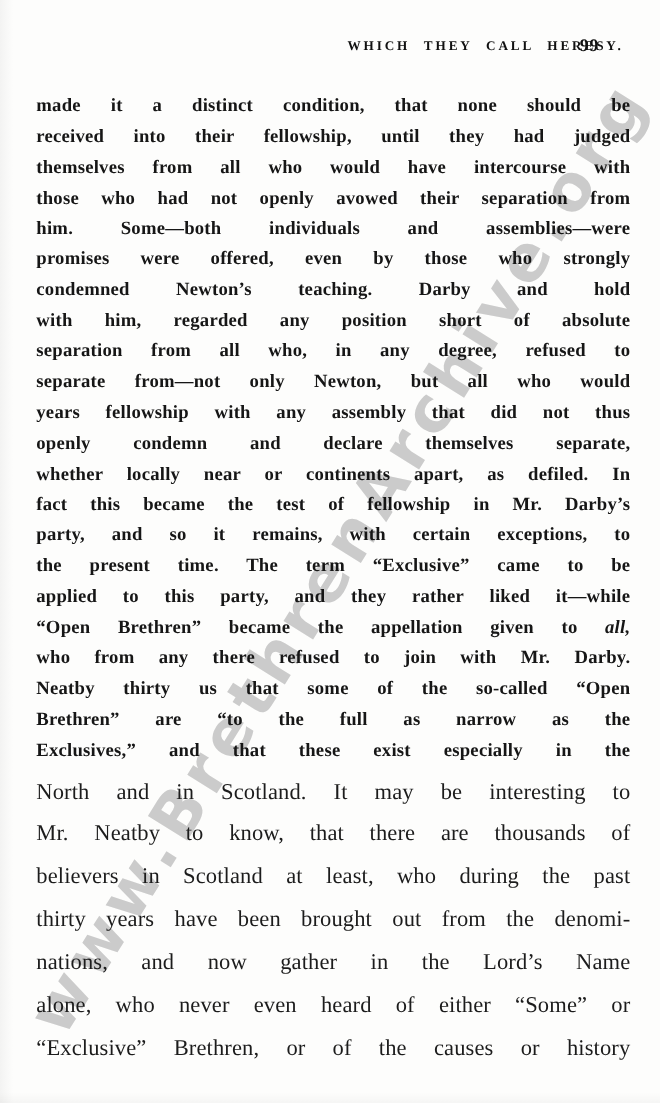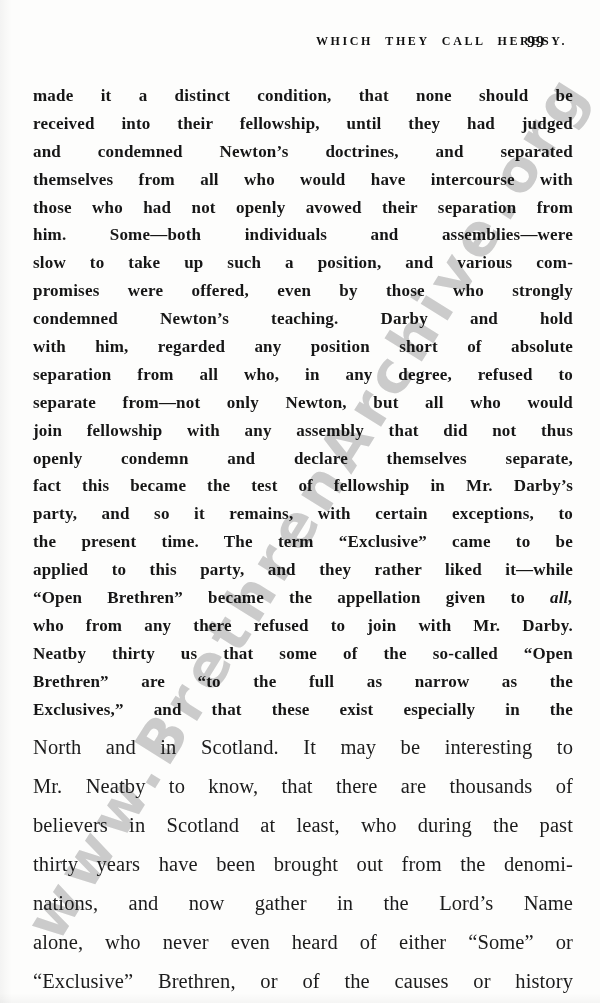--- a/index.html
+++ b/index.html
@@ -107,32 +107,31 @@
   <div class="watermark">www.BrethrenArchive.org</div>
 
   <div class="header">
     <span class="running-title">WHICH THEY CALL HERESY.</span>
     <span class="page-number">99</span>
   </div>
 
   <div class="body-text" id="body-text">
       <div class="line"><span>made it a distinct condition, that none should be</span></div>
       <div class="line"><span>received into their fellowship, until they had judged</span></div>
-      <div class="line"><span>and condemned Newton’s doctrines, and separated</span></div>
       <div class="line"><span>themselves from all who would have intercourse with</span></div>
       <div class="line"><span>those who had not openly avowed their separation from</span></div>
       <div class="line"><span>him.  Some—both individuals and assemblies—were</span></div>
-      <div class="line"><span>slow to take up such a position, and various com-</span></div>
       <div class="line"><span>promises were offered, even by those who strongly</span></div>
       <div class="line"><span>condemned Newton’s teaching.  Darby and hold</span></div>
       <div class="line"><span>with him, regarded any position short of absolute</span></div>
       <div class="line"><span>separation from all who, in any degree, refused to</span></div>
       <div class="line"><span>separate from—not only Newton, but all who would</span></div>
-      <div class="line"><span>join fellowship with any assembly that did not thus</span></div>
+      <div class="line"><span>years fellowship with any assembly that did not thus</span></div>
       <div class="line"><span>openly condemn and declare themselves separate,</span></div>
+      <div class="line"><span>whether locally near or continents apart, as defiled.  In</span></div>
       <div class="line"><span>fact this became the test of fellowship in Mr. Darby’s</span></div>
       <div class="line"><span>party, and so it remains, with certain exceptions, to</span></div>
       <div class="line"><span>the present time.  The term “Exclusive” came to be</span></div>
       <div class="line"><span>applied to this party, and they rather liked it—while</span></div>
       <div class="line"><span>“Open Brethren” became the appellation given to </span><i>all,</i></div>
       <div class="line"><span>who from any there refused to join with Mr. Darby.</span></div>
       <div class="line"><span>Neatby thirty us that some of the so-called “Open</span></div>
       <div class="line"><span>Brethren” are “to the full as narrow as the</span></div>
       <div class="line"><span>Exclusives,” and that these exist especially in the</span></div>
       <div class="line light"><span>North and in Scotland.  It may be interesting to</span></div>

